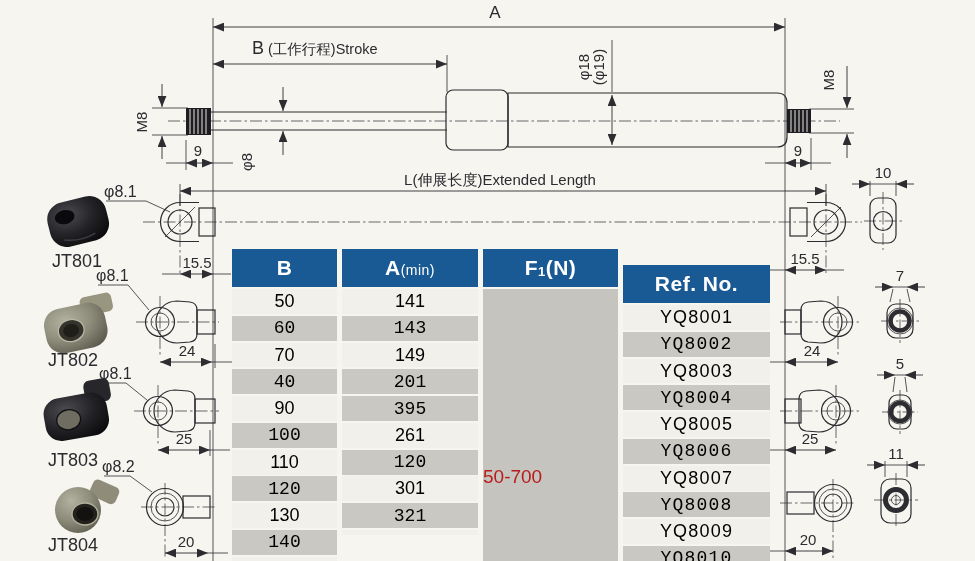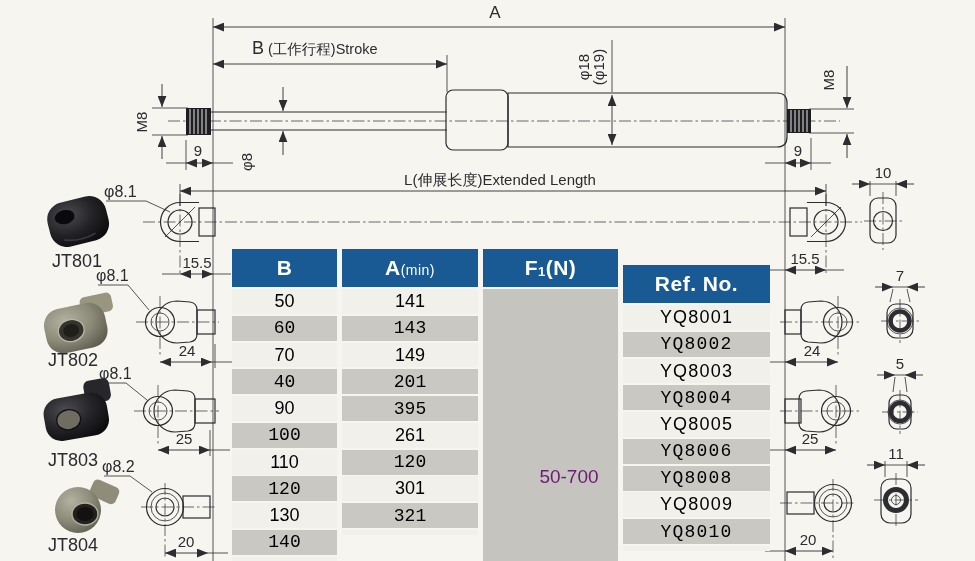--- a/index.html
+++ b/index.html
@@ -34,22 +34,22 @@
     font-size:18px; color:#000000;
   }
   .light{background:#f1f0ea;}
   .dark{background:#c9c8c2;font-family:Liberation Mono, monospace;}
   .stub{height:5px; margin-bottom:0;}
   #colR .trow{letter-spacing:1.2px;}
   .merged{
     position:relative; height:272px; background:#c5c4be;
   }
   .merged span{
-    position:absolute; left:0; right:0; top:177px; text-align:center;
-    font-size:19px; color:#701a75;padding-left:37px;
+    position:absolute; left:0; right:0; top:177px; text-align:left;
+    font-size:19px; color:#b91c1c;
   }
 </style>
 </head>
 <body>
 
 <div id="stage">
 
 <svg width="975" height="561" viewBox="0 0 975 561">
   <defs>
     <marker id="ar" viewBox="0 0 10 8" markerWidth="11" markerHeight="9" refX="10" refY="4" orient="auto-start-reverse" markerUnits="userSpaceOnUse">
@@ -475,20 +475,23 @@
       </div>
   <div class="trow dark">
         <span>YQ8004</span>
       </div>
   <div class="trow light">
         <span>YQ8005</span>
       </div>
   <div class="trow dark">
         <span>YQ8006</span>
       </div>
+  <div class="trow light">
+        <span>YQ8007</span>
+      </div>
   <div class="trow dark">
         <span>YQ8008</span>
       </div>
   <div class="trow light">
         <span>YQ8009</span>
       </div>
   <div class="trow dark">
         <span>YQ8010</span>
       </div>
   <div class="trow light stub"></div>

